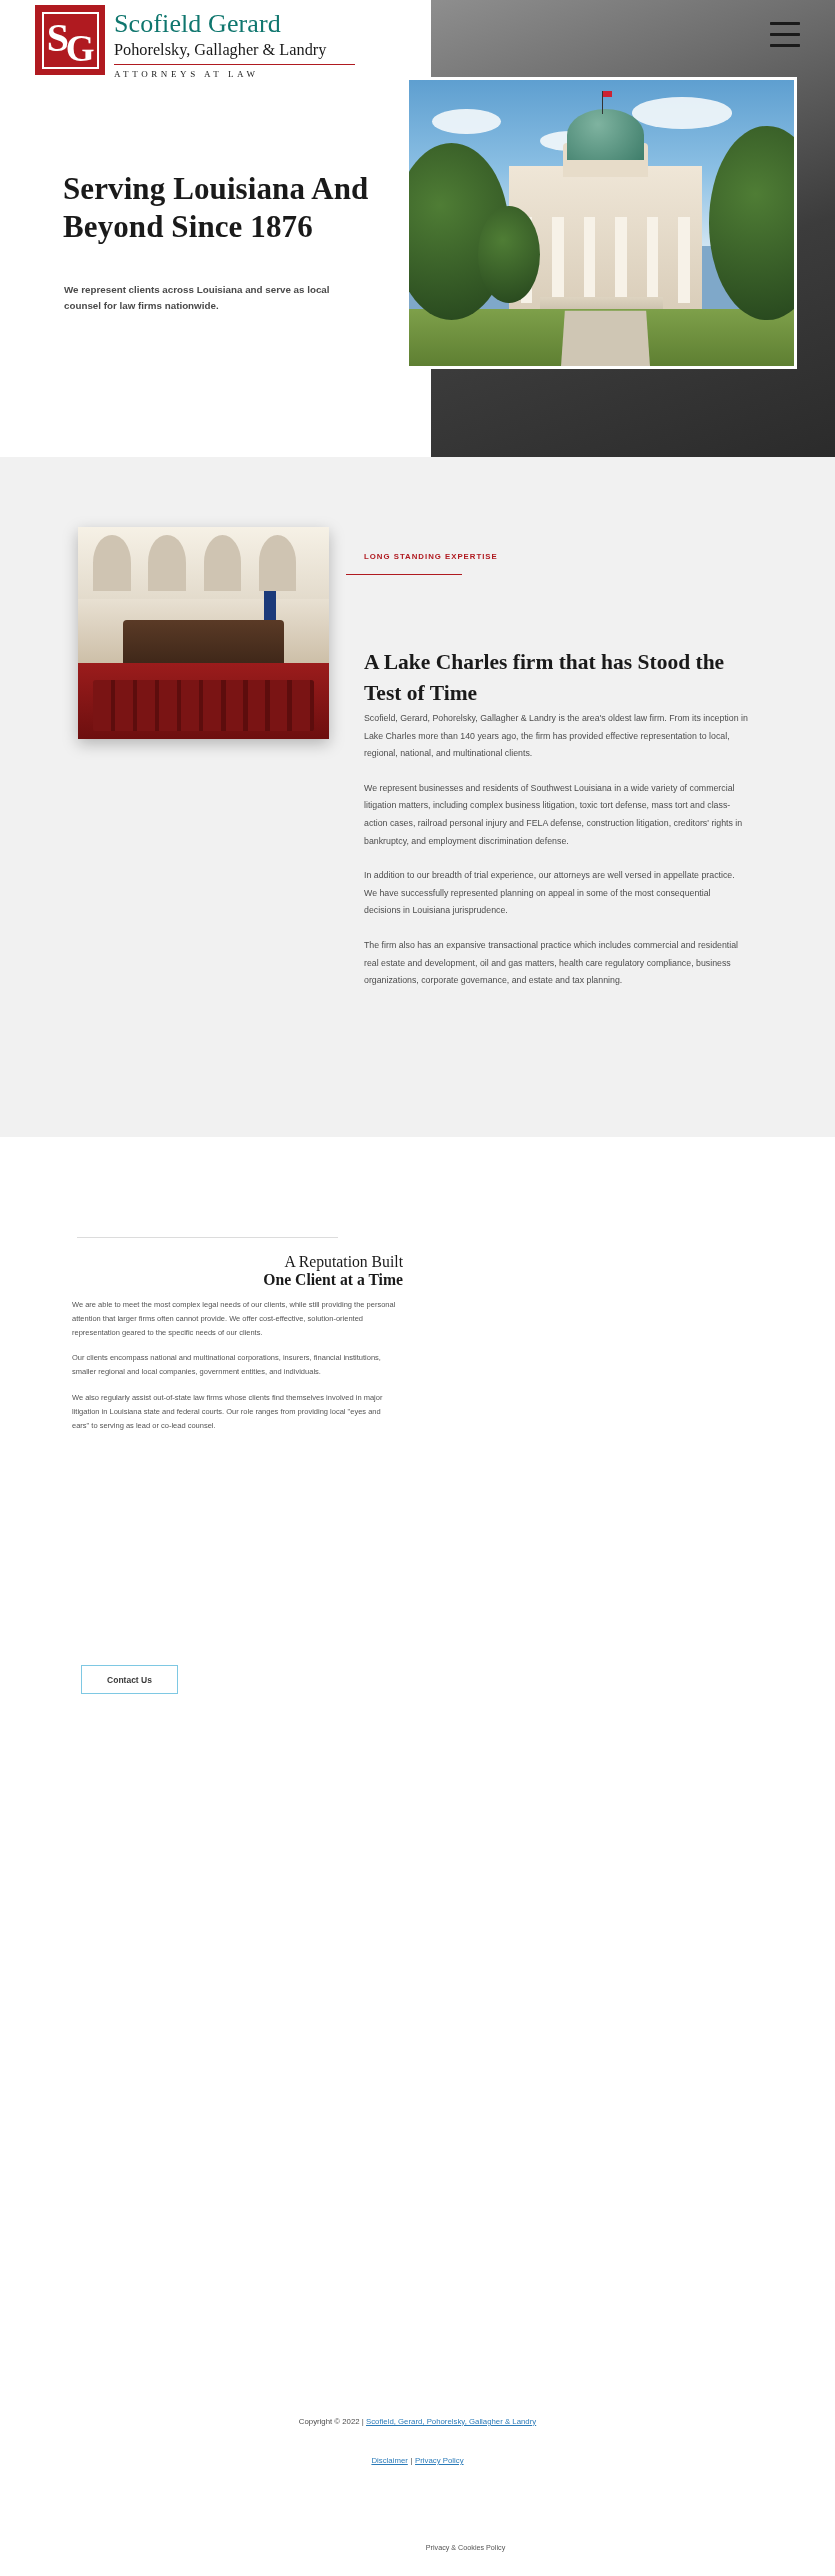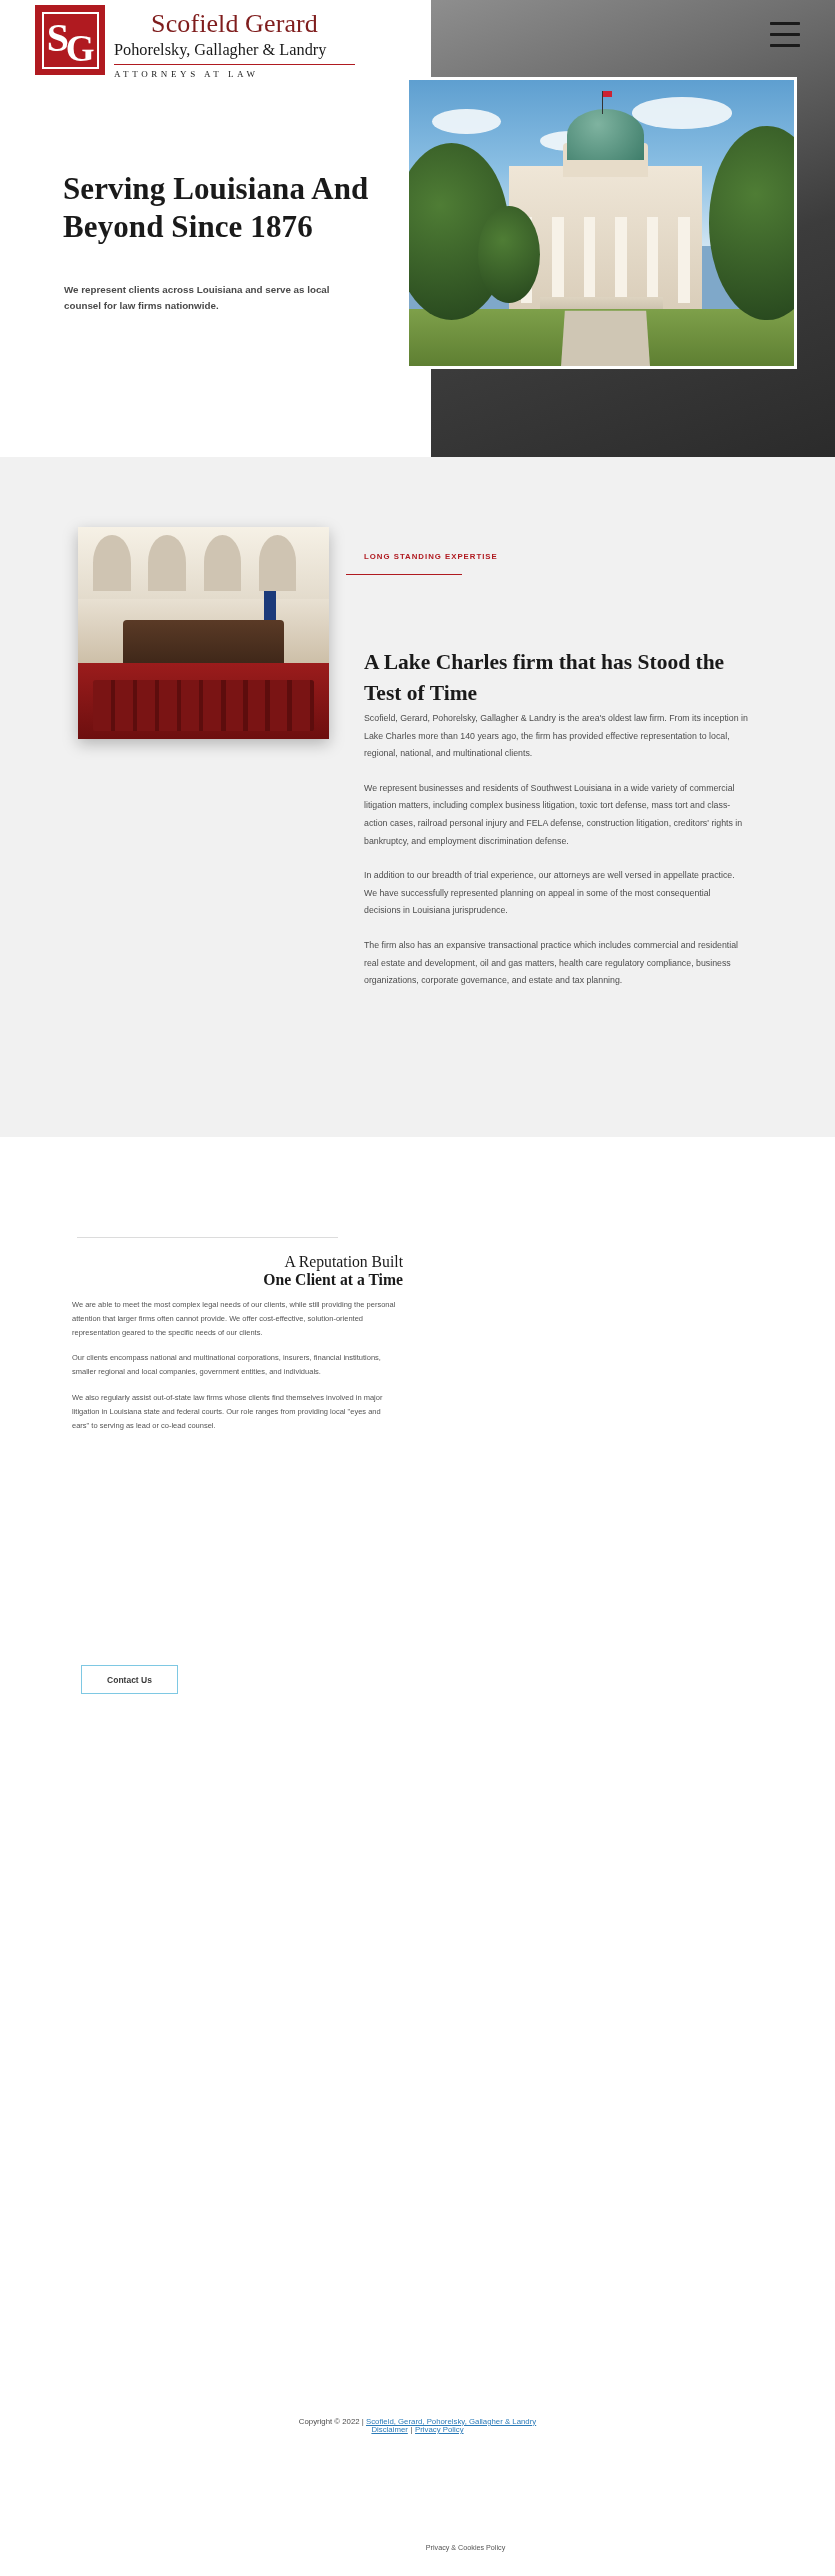--- a/index.html
+++ b/index.html
@@ -51,24 +51,23 @@
   .logo-mark .lm-g {
     position: absolute; right: 10.4px; bottom: 7.8px;
     font-family: "Liberation Serif", serif;
     font-size: 37px; color: #ffffff; line-height: 1;
     font-weight: 700;
   }
   .logo-text { padding-top: 5.2px; }
   .logo-name {
     font-family: "Liberation Serif", serif;
     font-size: 26px;
-    color: #7f1d1d;
+    color: #0f766e;
     line-height: 1.05;
     letter-spacing: 0.1px;
-    text-align: center;
   }
   .logo-name2 {
     font-family: "Liberation Serif", serif;
     font-size: 16.3px;
     color: #1a1a1a;
     line-height: 1.3;
     margin-top: 1.3px;
   }
   .logo-rule {
     margin-top: 3.9px;
@@ -273,21 +272,21 @@
     position: absolute;
     left: 0; top: 29px;
     width: 835px;
     text-align: center;
     font-size: 7.8px;
     color: #4d4d4d;
   }
   .footer-copy a { color: #2b7bb9; text-decoration: underline; margin-top: 39px; }
   .footer-links {
     position: absolute;
-    left: 0; top: 37px;
+    left: 0; top: 68px;
     width: 835px;
     text-align: center;
     font-size: 7.8px;
     color: #4d4d4d;
   }
   .footer-links a { color: #2b7bb9; text-decoration: underline; }
   .footer-links span.sep { color: #4d4d4d; margin: 0 2.6px; }
   .cookies {
     position: absolute;
     left: 0; top: 155px;

